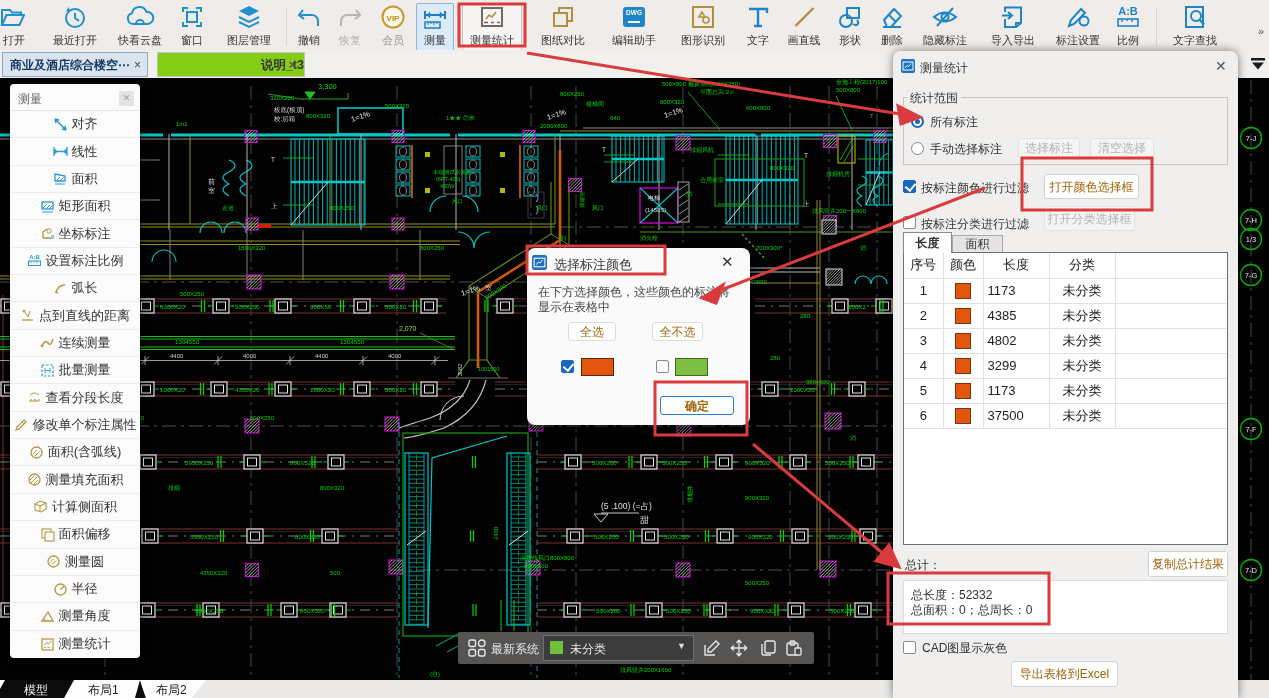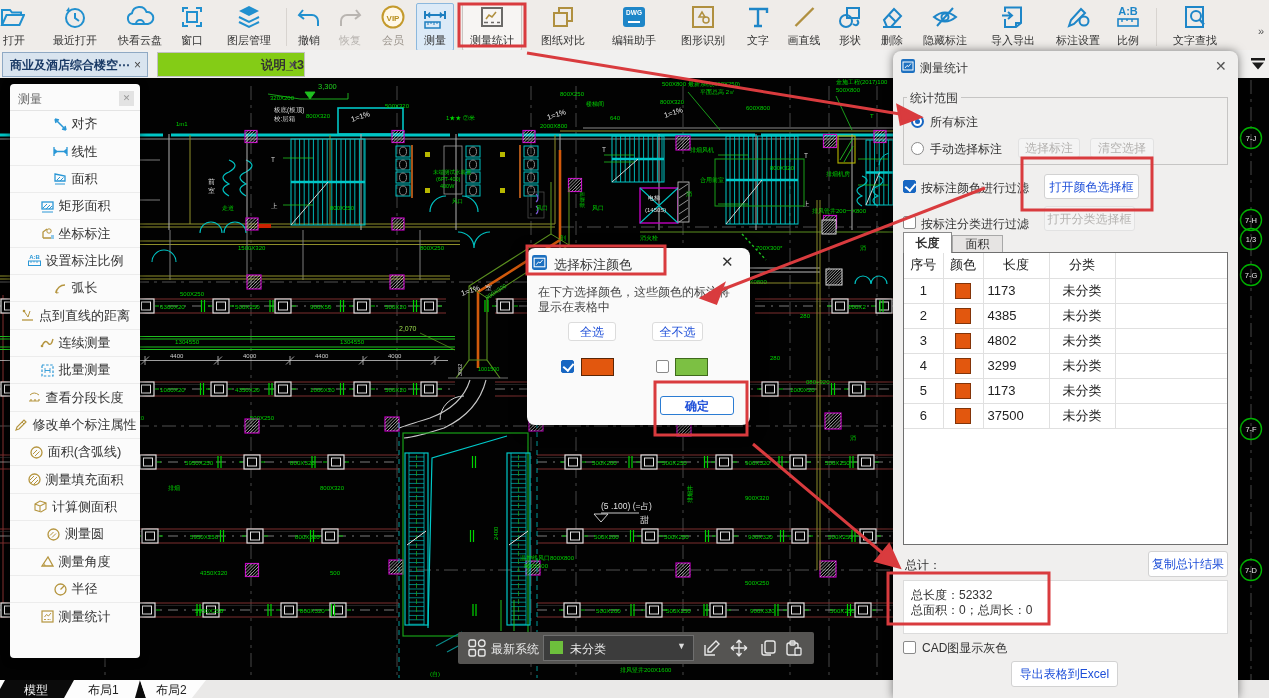--- a/index.html
+++ b/index.html
@@ -23,21 +23,21 @@
 
 #lmenu { position:absolute; left:10px; top:84px; width:130px; height:574px; background:#fbfbfb; border-radius:4px; box-shadow:0 2px 8px rgba(0,0,0,.45); }
 #lmenu .hd { height:27px; position:relative; border-bottom:1px solid #e4e4e4;}
 #lmenu .hd span { position:absolute; left:8px; top:7px; font-size:12px; color:#666; }
 #lmenu .hd .x { position:absolute; right:6px; top:7px; width:15px; height:15px; background:#e3e3e3; color:#999; font-size:9px; line-height:15px; text-align:center; }
 .mitem { height:27.35px; display:flex; align-items:center; justify-content:center; font-size:13px; color:#333; border-bottom:1px solid #ececec; white-space:nowrap; }
 .mitem svg { margin-right:4px; flex:none; }
 
 #rpanel { position:absolute; left:893px; top:51px; width:345px; height:647px; background:#f0efee; border-radius:8px 8px 0 0; box-shadow:0 0 10px rgba(0,0,0,.5); font-size:12px; color:#333; }
 #rpanel .hd { position:relative; height:30px; }
-.btn { position:absolute; background:#fff; border:1px solid #d2d2d2; border-radius:3px; font-size:12px; color:#1d4ed8; text-align:center; }
+.btn { position:absolute; background:#fff; border:1px solid #d2d2d2; border-radius:3px; font-size:12px; color:#a16207; text-align:center; }
 .btn.dis { background:#f4f4f4; color:#b4b2b0; border-color:#e2e2e2; }
 .chk { position:absolute; width:13px; height:13px; border:1px solid #8a8a8a; border-radius:2px; background:#fff; }
 .chk.on { background:#1766c2; border-color:#1766c2; }
 .chk.on:after { content:""; position:absolute; left:3px; top:0px; width:5px; height:8px; border:solid #fff; border-width:0 2px 2px 0; transform:rotate(40deg); }
 .radio { position:absolute; width:13px; height:13px; border:1px solid #8a8a8a; border-radius:50%; background:#fff; }
 .radio.on { border:2px solid #1766c2; }
 .radio.on:after { content:""; position:absolute; left:2px; top:2px; width:5px; height:5px; border-radius:50%; background:#1766c2; }
 
 #dlg { position:absolute; left:527px; top:248px; width:223px; height:177px; background:#fafafa; border-radius:8px; box-shadow:0 4px 16px rgba(0,0,0,.5); font-size:12px; color:#333; }
 
@@ -1138,31 +1138,35 @@
             <path d="M4 9 l4-4 M6 11 l4.5-4.5" stroke="#b5953f"></path>
           </svg>面积(含弧线)</div>
   <div class="mitem"><svg width="15" height="15" viewBox="0 0 15 15">
             <circle cx="7.5" cy="7.5" r="5.5" fill="none" stroke="#b5953f" stroke-width="1.3"></circle>
             <path d="M3 8 l4-4 M4 11 l6-6 M7 12 l4-4" stroke="#b5953f"></path>
           </svg>测量填充面积</div>
   <div class="mitem"><svg width="15" height="15" viewBox="0 0 15 15">
             <path d="M2 5 l5-3 6 2 v6 l-5 3 -6-2z M7 12 V7 l6-3 M2 5 l5 2" fill="none" stroke="#b5953f" stroke-width="1.1"></path>
           </svg>计算侧面积</div>
   <div class="mitem"><svg width="15" height="15" viewBox="0 0 15 15">
+            <rect x="2" y="2" width="9" height="9" fill="none" stroke="#b5953f" stroke-width="1.1"></rect>
+            <rect x="5" y="5" width="9" height="9" fill="#fbfbfb" stroke="#b5953f" stroke-width="1.1"></rect>
+          </svg>面积偏移</div>
+  <div class="mitem"><svg width="15" height="15" viewBox="0 0 15 15">
             <circle cx="7.5" cy="7.5" r="5.5" fill="none" stroke="#b5953f" stroke-width="1.3"></circle>
             <path d="M4 8.5 l3.5-3.5 M6 10.5 l4-4" stroke="#b5953f"></path>
           </svg>测量圆</div>
   <div class="mitem"><svg width="15" height="15" viewBox="0 0 15 15">
+            <circle cx="7.5" cy="7.5" r="5.5" fill="none" stroke="#b5953f" stroke-width="1.3"></circle>
+            <path d="M7.5 7.5 L11 4" stroke="#b5953f" stroke-width="1.2"></path>
+          </svg>半径</div>
+  <div class="mitem"><svg width="15" height="15" viewBox="0 0 15 15">
             <path d="M2 12 L8 3 l5 9z" fill="none" stroke="#b5953f" stroke-width="1.3"></path>
             <path d="M5 12 a4 4 0 0 0-1-2.5" fill="none" stroke="#b5953f"></path>
           </svg>测量角度</div>
-  <div class="mitem"><svg width="15" height="15" viewBox="0 0 15 15">
-            <circle cx="7.5" cy="7.5" r="5.5" fill="none" stroke="#b5953f" stroke-width="1.3"></circle>
-            <path d="M7.5 7.5 L11 4" stroke="#b5953f" stroke-width="1.2"></path>
-          </svg>半径</div>
   <div class="mitem" style="border-bottom:none;"><svg width="15" height="15" viewBox="0 0 15 15">
             <rect x="2" y="2" width="11" height="11" fill="none" stroke="#b5953f" stroke-width="1.2"></rect>
             <path d="M4.5 8 l2-2.5 2 1.5 2.5-3" fill="none" stroke="#b5953f"></path>
             <path d="M4 10.5 h2 m1.5 0 h2 m1.5 0 h-0.5" stroke="#b5953f" stroke-width=".9"></path>
           </svg>测量统计</div>
   </div>
 </div>
 
 <div id="btool">
   <svg style="position:absolute;left:10px;top:7px;" width="18" height="18" viewBox="0 0 18 18">

